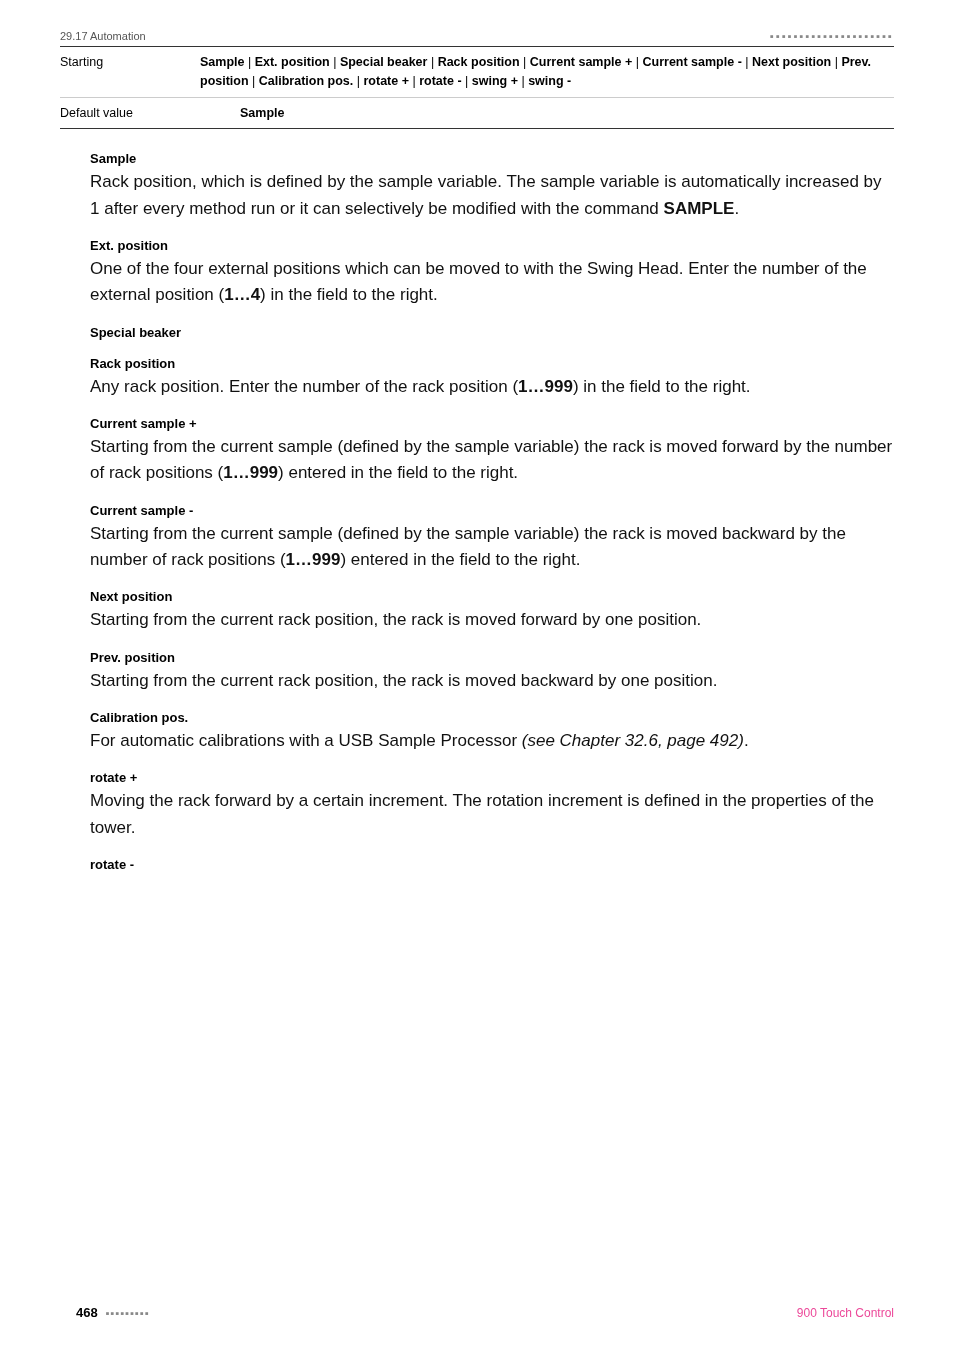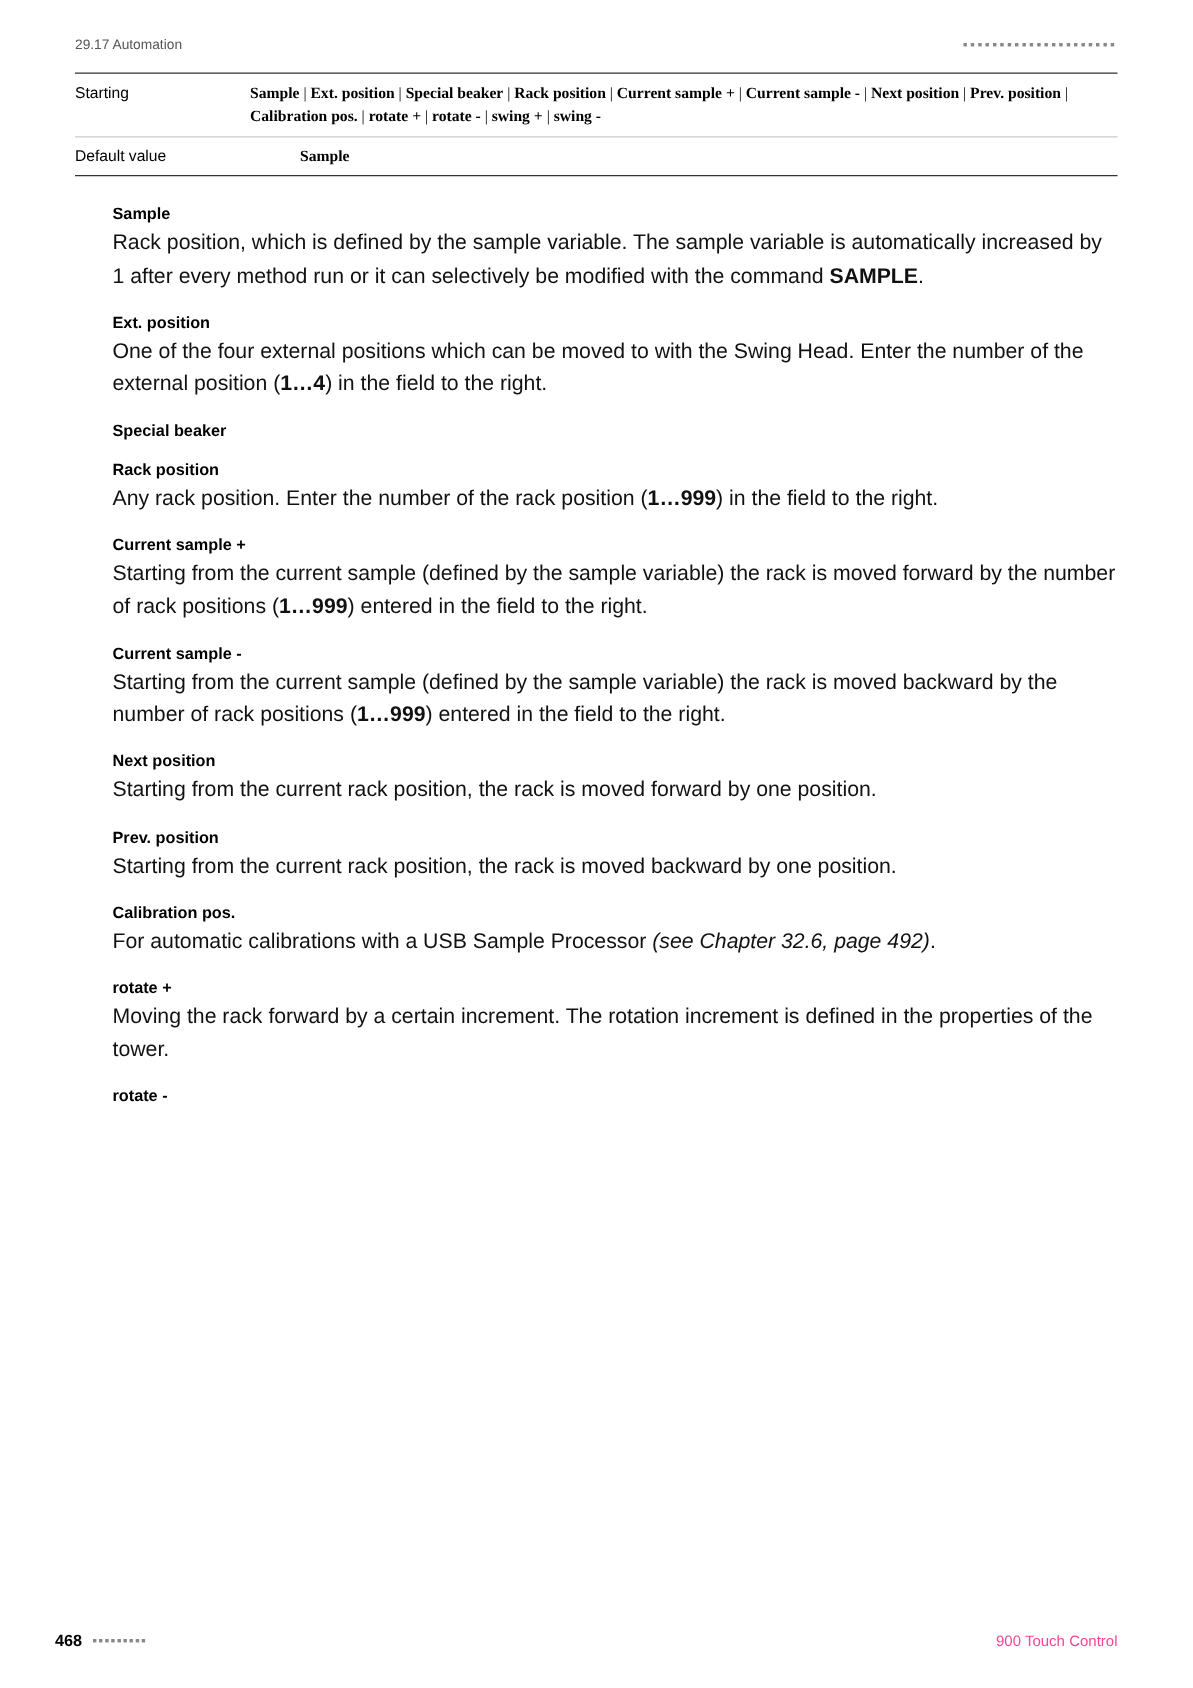--- a/index.html
+++ b/index.html
@@ -15,21 +15,21 @@
     .page-container {
       width: 954px;
       min-height: 1350px;
       padding: 30px 60px 40px 60px;
       position: relative;
     }
     .header-bar {
       display: flex;
       justify-content: space-between;
       align-items: flex-start;
-      margin-bottom: 16px;
+      margin-bottom: 4px;
     }
     .header-chapter {
       font-size: 11px;
       color: #555;
     }
     .header-dots {
       font-size: 11px;
       color: #888;
       letter-spacing: 2px;
     }
@@ -51,21 +51,20 @@
       width: 140px;
       min-width: 140px;
       font-size: 12.5px;
       padding-right: 10px;
       padding-top: 2px;
     }
     .table-value {
       flex: 1;
       font-size: 12.5px;
       line-height: 1.5;
-      font-family: Liberation Serif, serif;
     }
     .table-value strong {
       font-weight: bold;
     }
     .content-area {
       padding-left: 30px;
     }
     .section-block {
       margin-bottom: 16px;
     }
@@ -81,21 +80,21 @@
     }
     .section-body strong {
       font-weight: bold;
     }
     .section-body em {
       font-style: italic;
     }
     .footer-bar {
       position: absolute;
       bottom: 30px;
-      left: 44px;
+      left: 76px;
       right: 60px;
       display: flex;
       justify-content: space-between;
       align-items: center;
     }
     .footer-page {
       font-size: 13px;
       font-weight: bold;
       display: flex;
       align-items: center;

